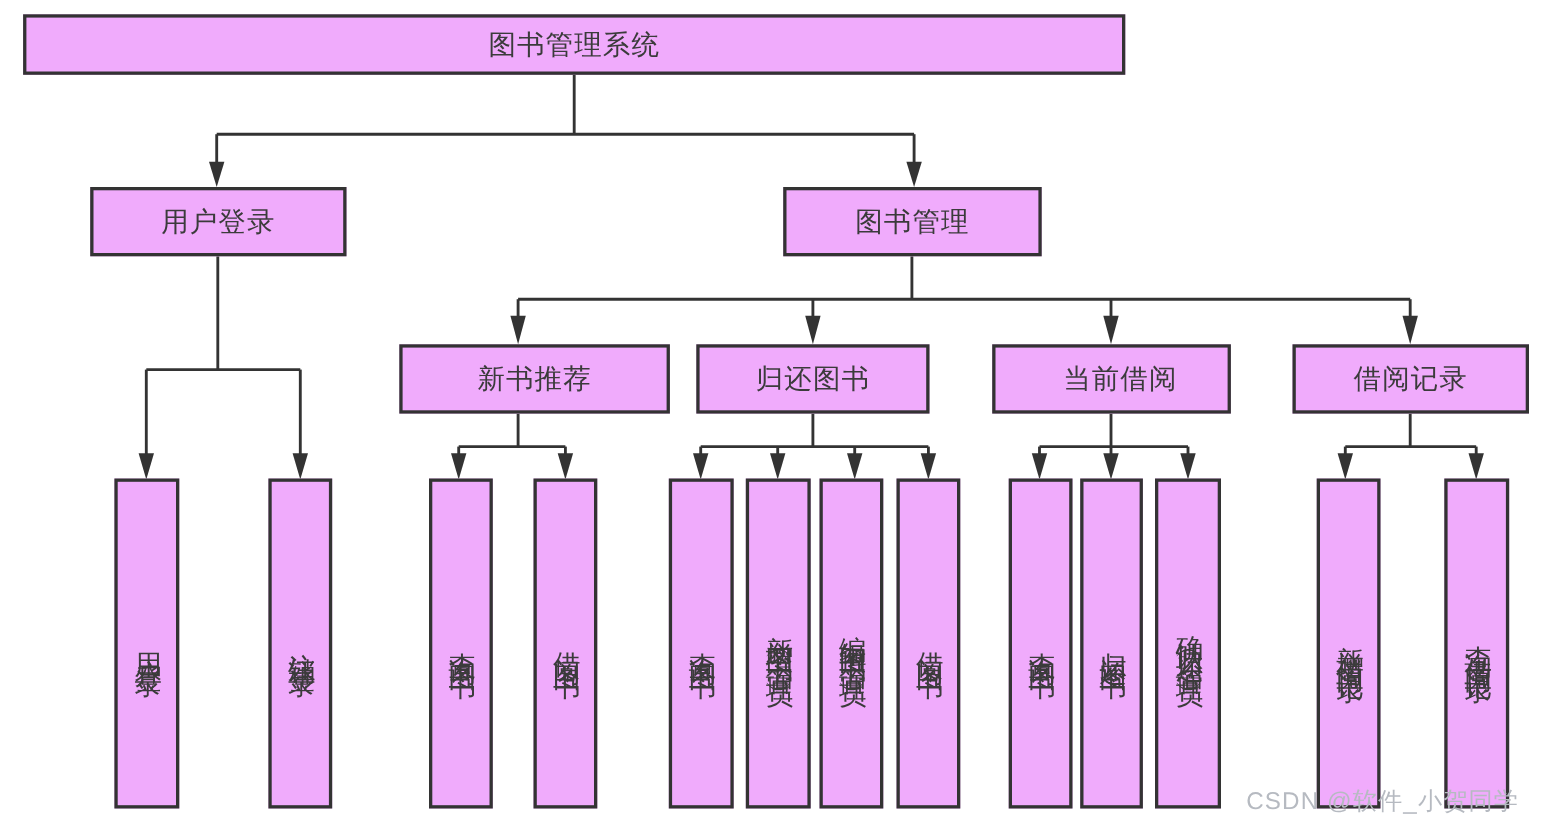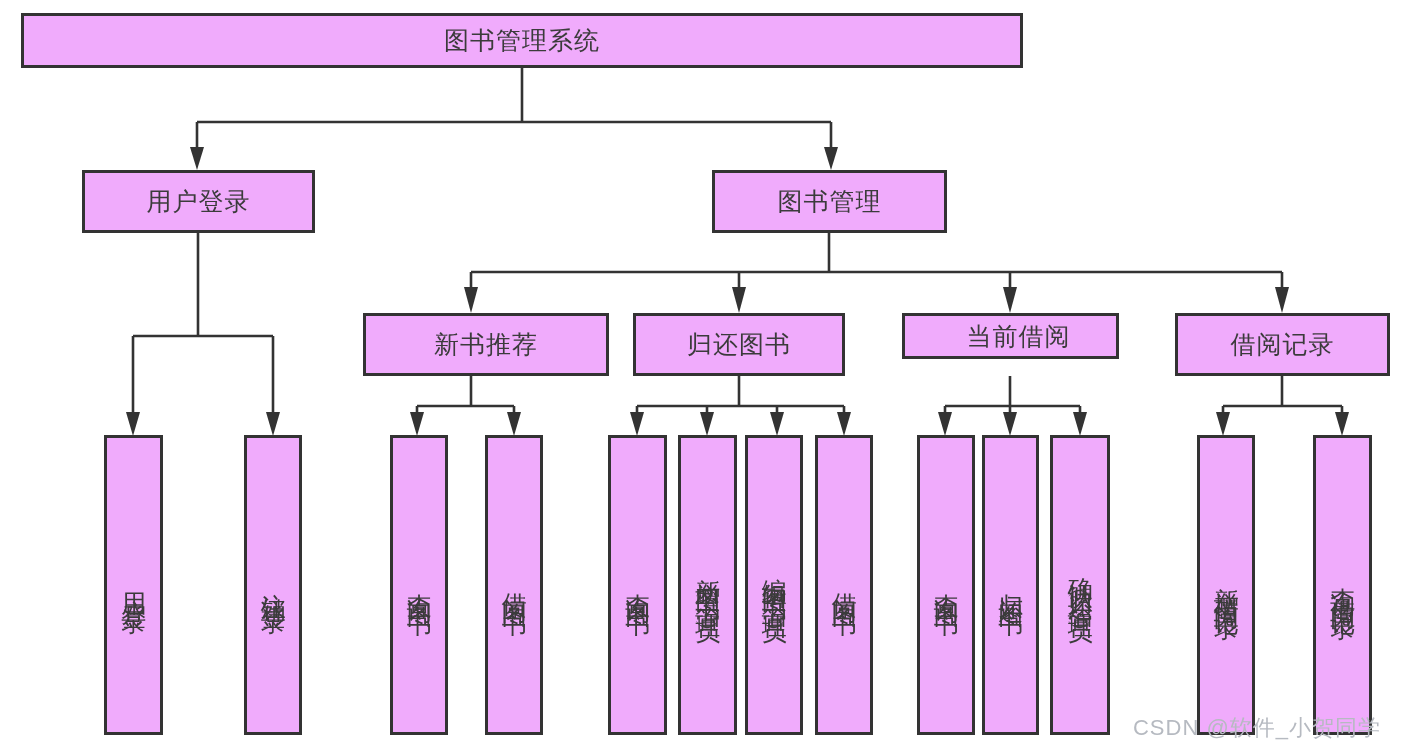--- a/index.html
+++ b/index.html
@@ -52,21 +52,21 @@
     color: var(--text);
   }
   
   #root-box   { left: 21px;  top: 13px;  width: 1002px; height: 55px; }
   
   #l2-0 { left: 82px;  top: 170px; width: 233px; height: 63px; }
   #l2-1 { left: 712px; top: 170px; width: 235px; height: 63px; }
   
   #l3-0 { left: 363px;  top: 313px; width: 246px; height: 63px; }
   #l3-1 { left: 633px;  top: 313px; width: 212px; height: 63px; }
-  #l3-2 { left: 902px;  top: 313px; width: 217px; height: 46px; padding-left: 16px; }
+  #l3-2 { left: 902px;  top: 313px; width: 217px; height: 63px; padding-left: 16px; }
   #l3-3 { left: 1175px; top: 313px; width: 215px; height: 63px; }
   
   .vbox { top: 435px; height: 300px; }
   #lf-0  { left: 104px;  width: 59px; }
   #lf-1  { left: 244px;  width: 58px; }
   #lf-2  { left: 390px;  width: 58px; }
   #lf-3  { left: 485px;  width: 58px; }
   #lf-4  { left: 608px;  width: 59px; }
   #lf-5  { left: 678px;  width: 59px; }
   #lf-6  { left: 745px;  width: 58px; }

